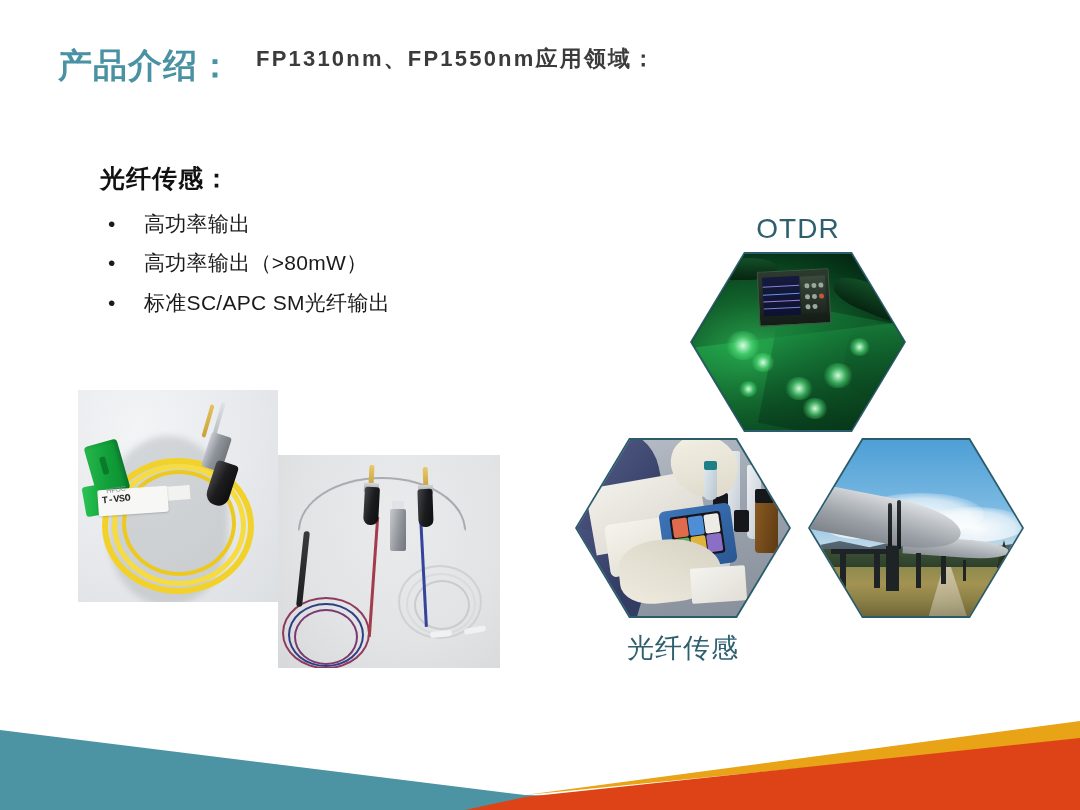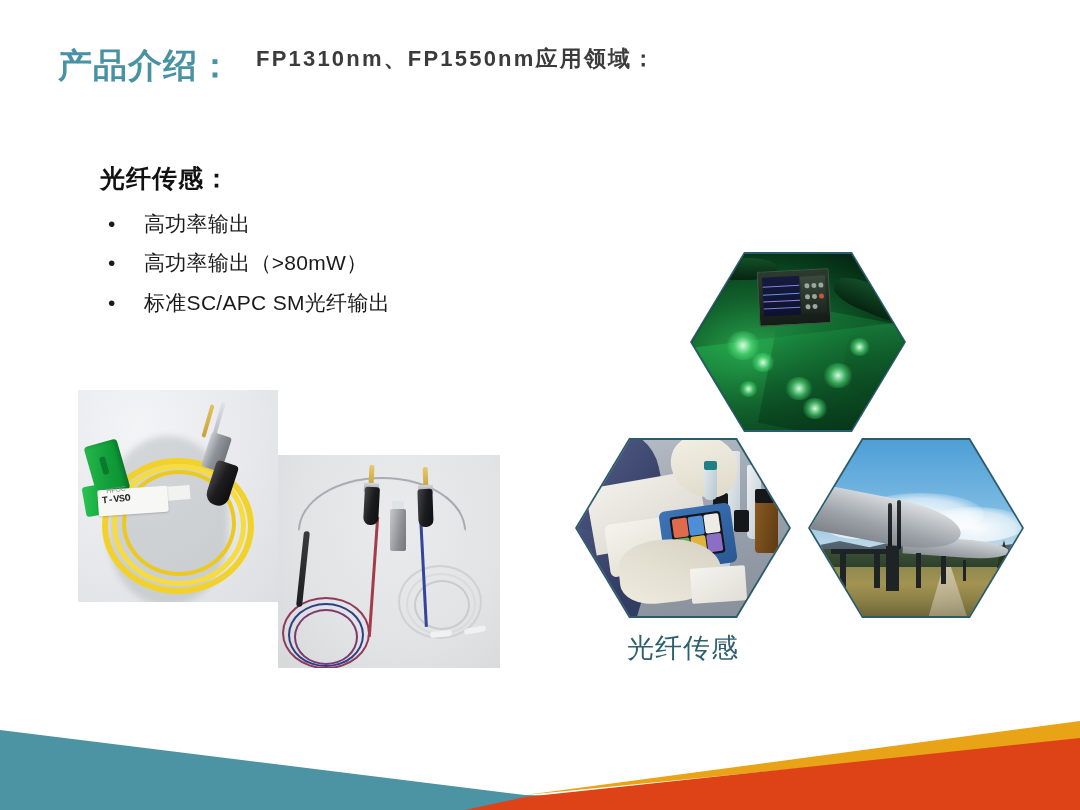--- a/index.html
+++ b/index.html
@@ -718,20 +718,21 @@
           <div class="lab-knob" style="left:72%; top:18%;"></div>
           <div class="lab-knob" style="left:14%; top:48%;"></div>
           <div class="lab-knob" style="left:44%; top:48%;"></div>
           <div class="lab-knob" style="left:72%; top:48%; background:#c4563f;"></div>
           <div class="lab-knob" style="left:14%; top:76%;"></div>
           <div class="lab-knob" style="left:44%; top:76%;"></div>
         </div>
       </div>
     </div>
   </div>
+  <div class="hex-label" id="label-otdr" style="color: rgb(45, 95, 110);">OTDR</div>
 
   <div class="hex-border" id="hex-spectrum" style="background: rgb(42, 92, 107);">
     <div class="hex-inner">
       <div class="spec-bg"></div>
       <div class="spec-sleeve-l"></div>
       <div class="spec-sleeve-b"></div>
       <div class="spec-paper"></div>
 
       <div class="spec-vial" style="left:70%; top:6%;  width:7%;  height:46%;"></div>
       <div class="spec-vial" style="left:80%; top:14%; width:7%;  height:42%;"></div>

